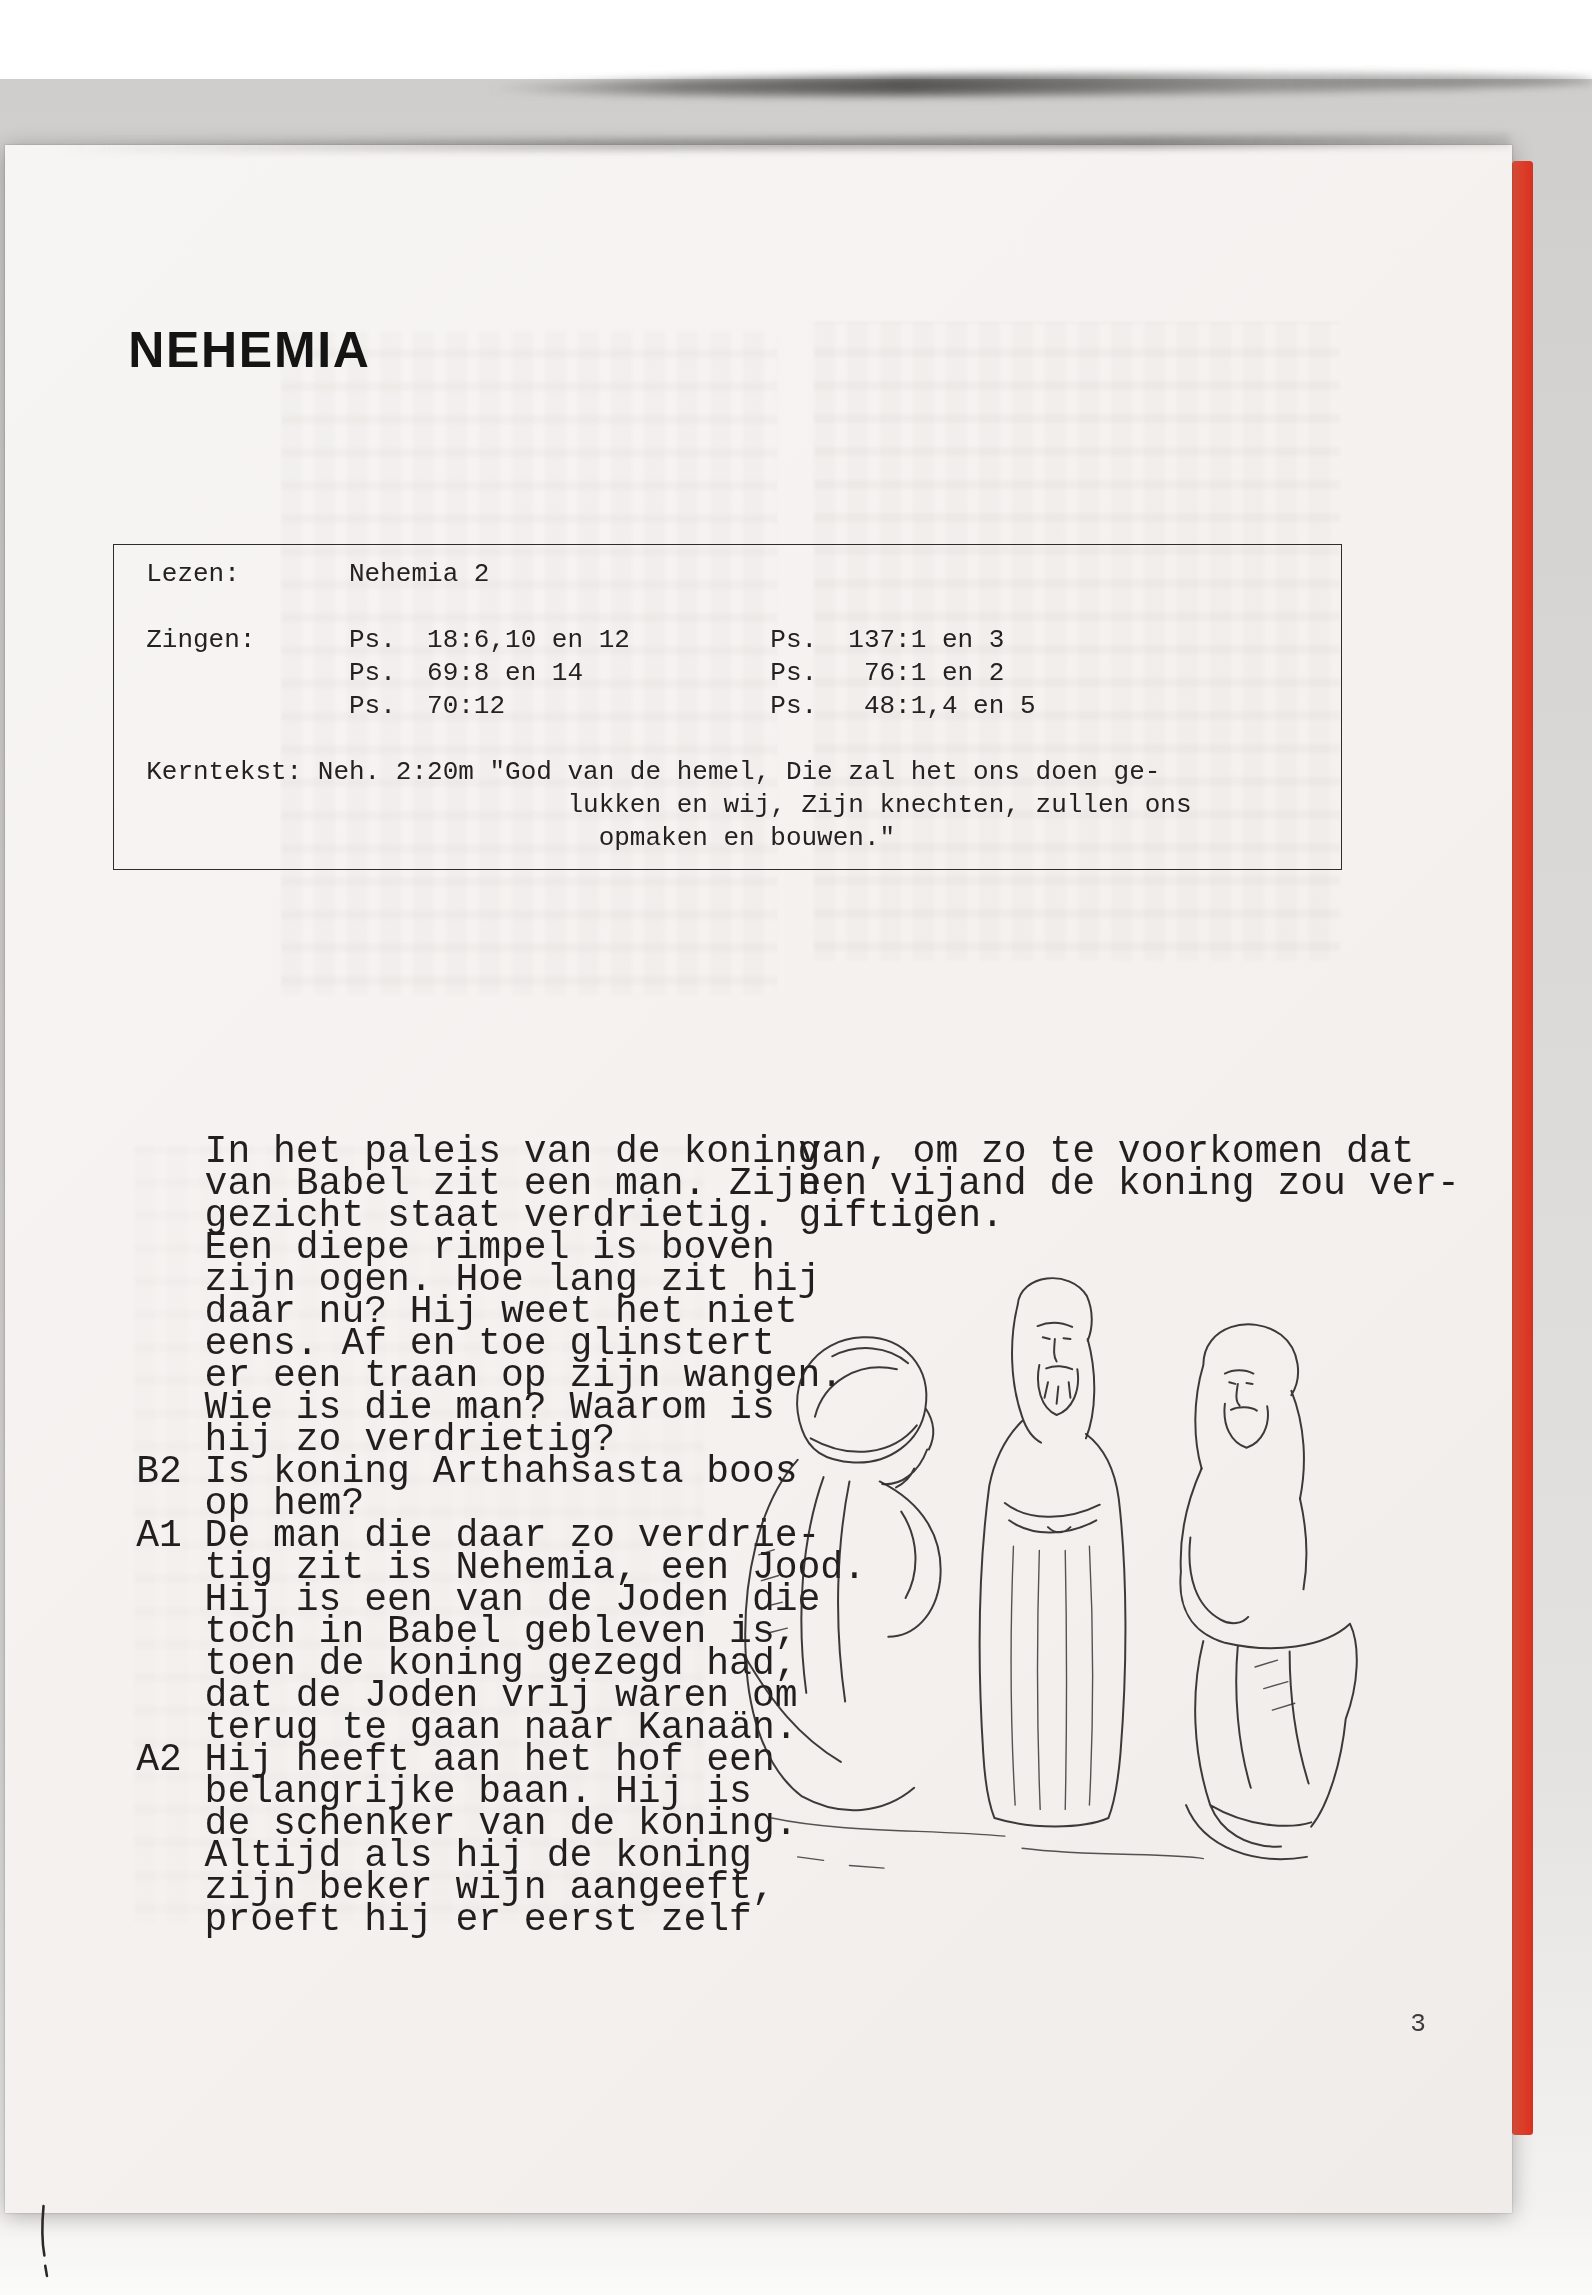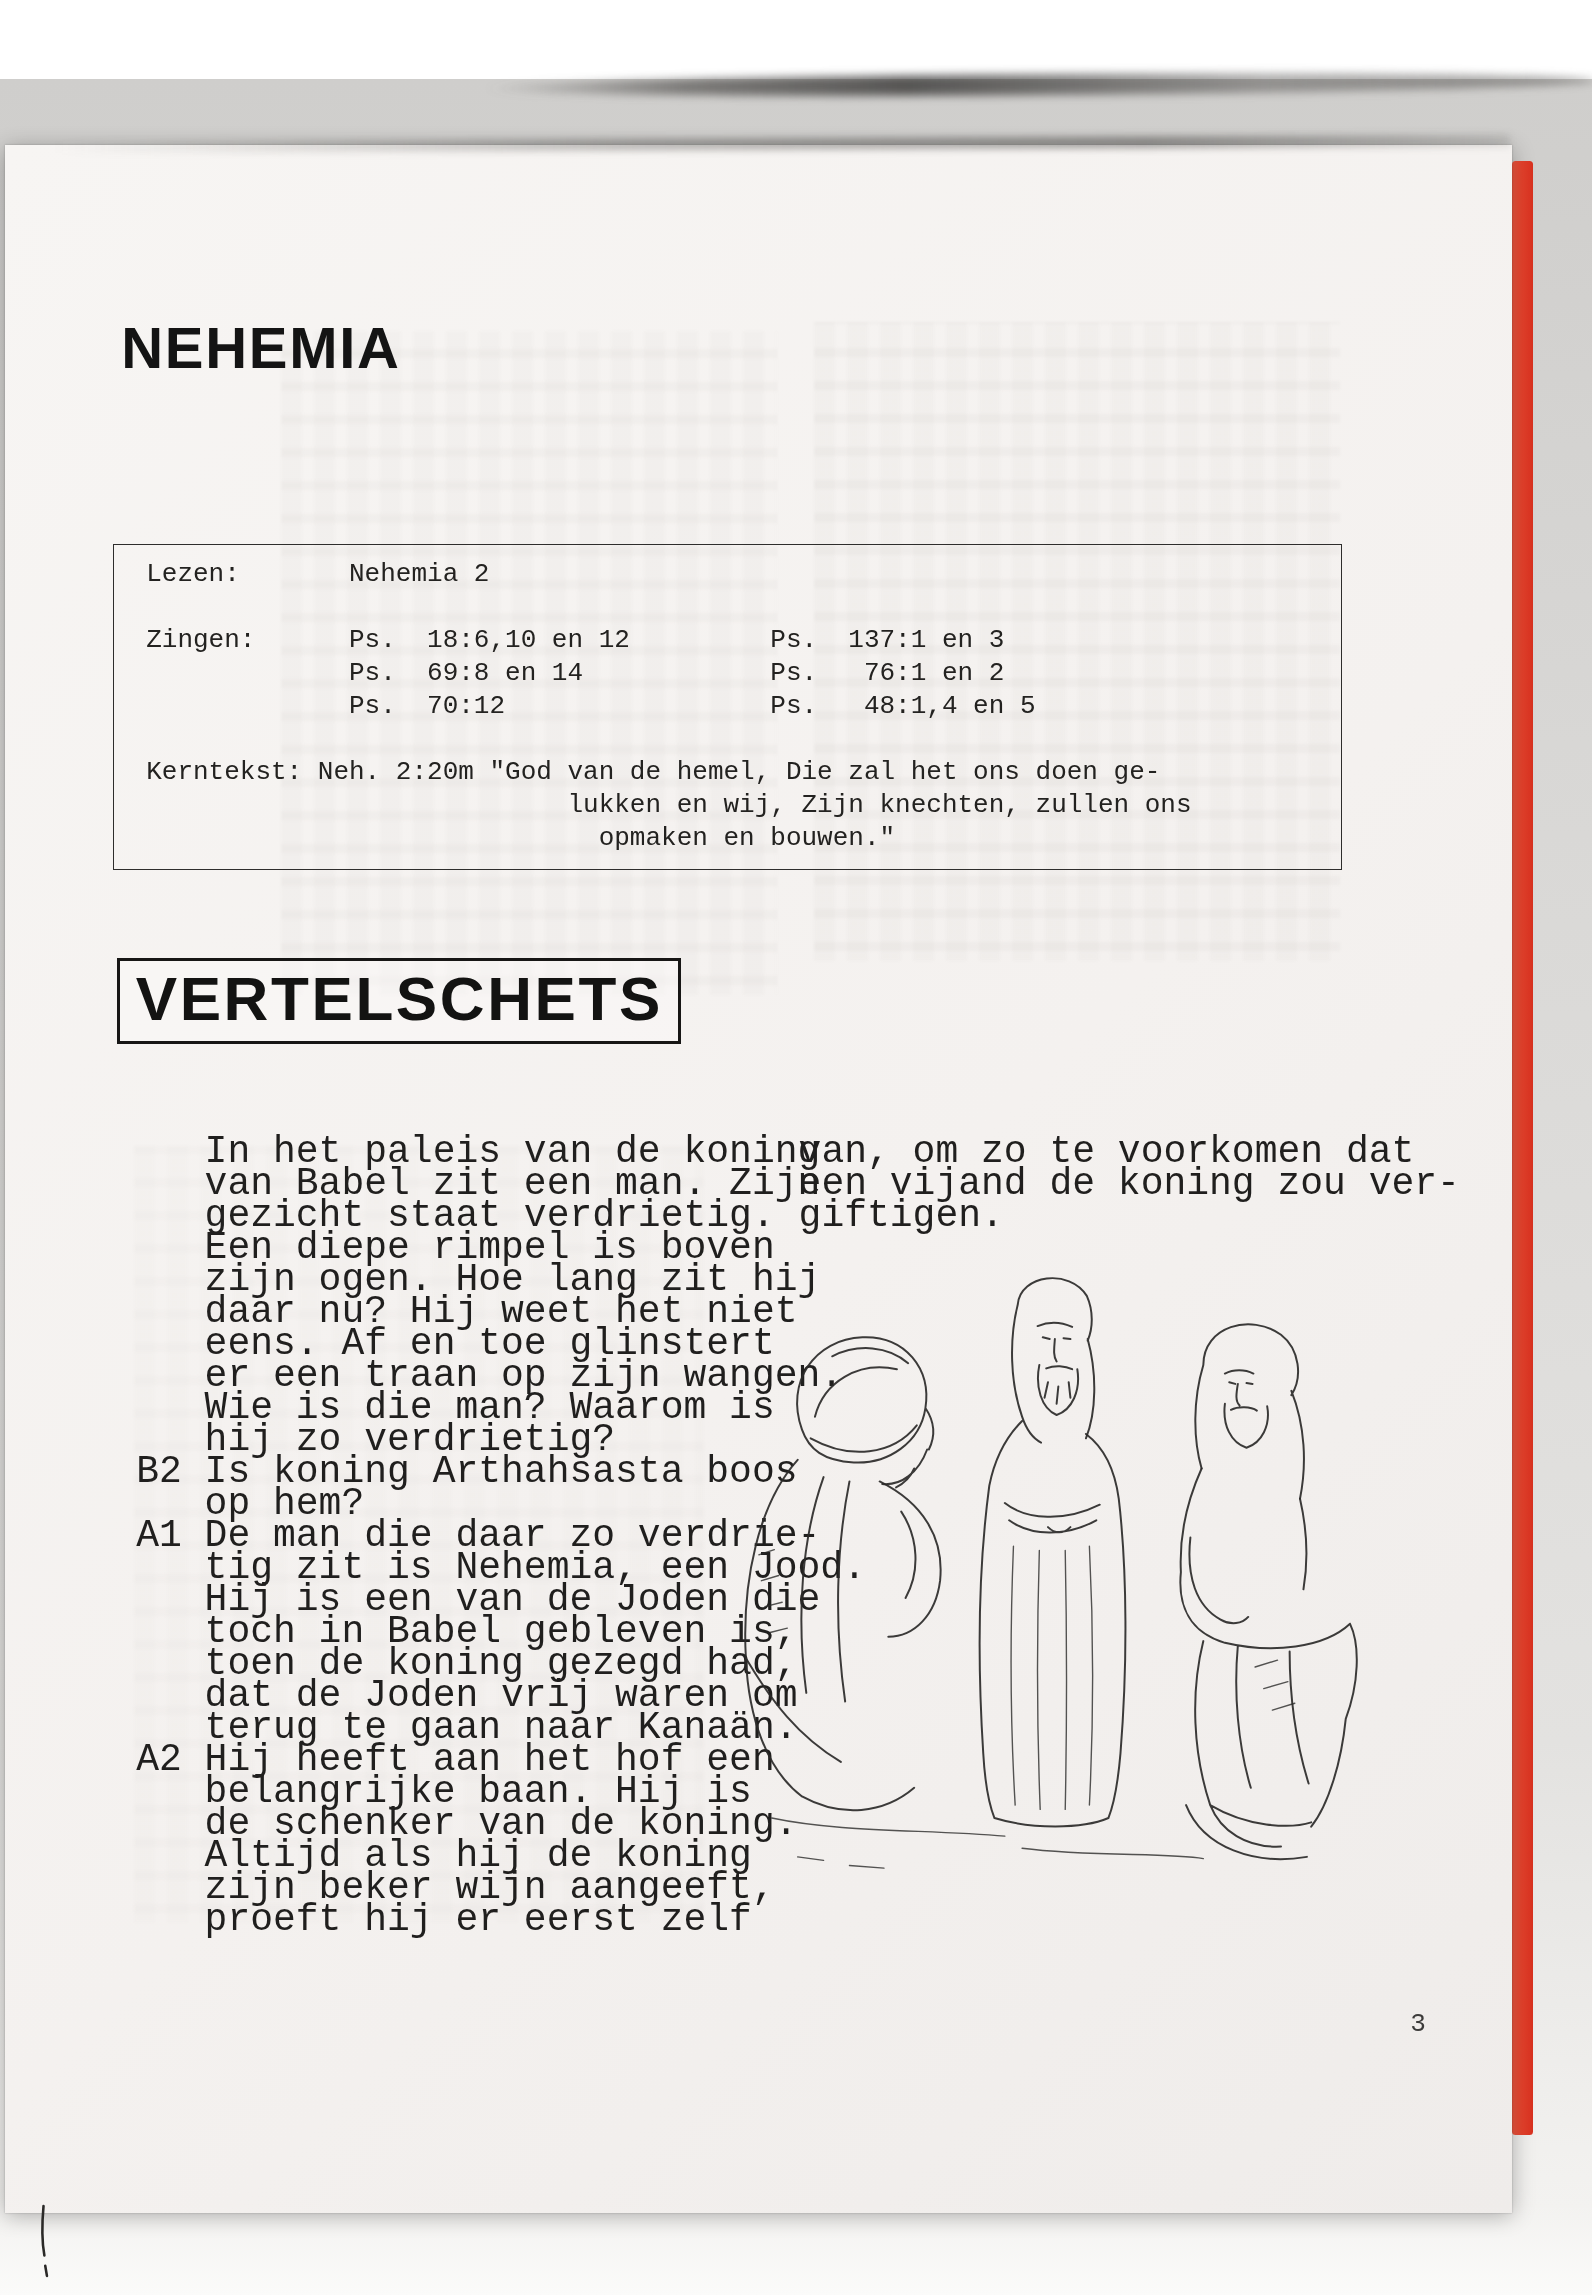--- a/index.html
+++ b/index.html
@@ -41,22 +41,22 @@
     position: absolute;
     background:
       repeating-linear-gradient(90deg, rgba(120,113,106,.06) 0 21px, rgba(120,113,106,0) 21px 33px),
       repeating-linear-gradient(0deg, rgba(120,113,106,0) 0 10.4px, rgba(120,113,106,.08) 10.4px 19px, rgba(120,113,106,0) 19px 33px);
     filter: blur(1.7px);
   }
   .ghost1 { left: 809px; top: 177px; width: 526px; height: 639px; opacity: .55; }
   .ghost2 { left: 276px; top: 186px; width: 496px; height: 664px; opacity: .5; }
   .ghost3 { left: 129px; top: 1001px; width: 570px; height: 777px; opacity: .28; }
   .title {
-    position: absolute; left: 108px; top: 161px; margin: 8px;
-    font-size: 58px; font-weight: bold; letter-spacing: 1.7px; color: #141414;
+    position: absolute; left: 108px; top: 161px; margin: 15px;
+    font-size: 50px; font-weight: bold; letter-spacing: 1.7px; color: #141414;
   }
   .info-box {
     position: absolute; left: 108px; top: 399px; width: 1229px; height: 326px;
     box-sizing: border-box;
     border: 1.7px solid #2e2d2c;
     padding: 13px 32px;
     background: rgba(255,255,255,.0);
   }
   .boxtext {
     margin: 0;
@@ -119,23 +119,20 @@
 
 Zingen:      Ps.  18:6,10 en 12         Ps.  137:1 en 3
              Ps.  69:8 en 14            Ps.   76:1 en 2
              Ps.  70:12                 Ps.   48:1,4 en 5
 
 Kerntekst: Neh. 2:20m "God van de hemel, Die zal het ons doen ge-
                            lukken en wij, Zijn knechten, zullen ons
                              opmaken en bouwen."</pre>
   </div>
 
-  <div class="section-box">
-    <span class="section-label">VERTELSCHETS</span>
-  </div>
 
   <pre class="bodytext col-left">   In het paleis van de koning
    van Babel zit een man. Zijn
    gezicht staat verdrietig.
    Een diepe rimpel is boven
    zijn ogen. Hoe lang zit hij
    daar nu? Hij weet het niet
    eens. Af en toe glinstert
    er een traan op zijn wangen.
    Wie is die man? Waarom is

